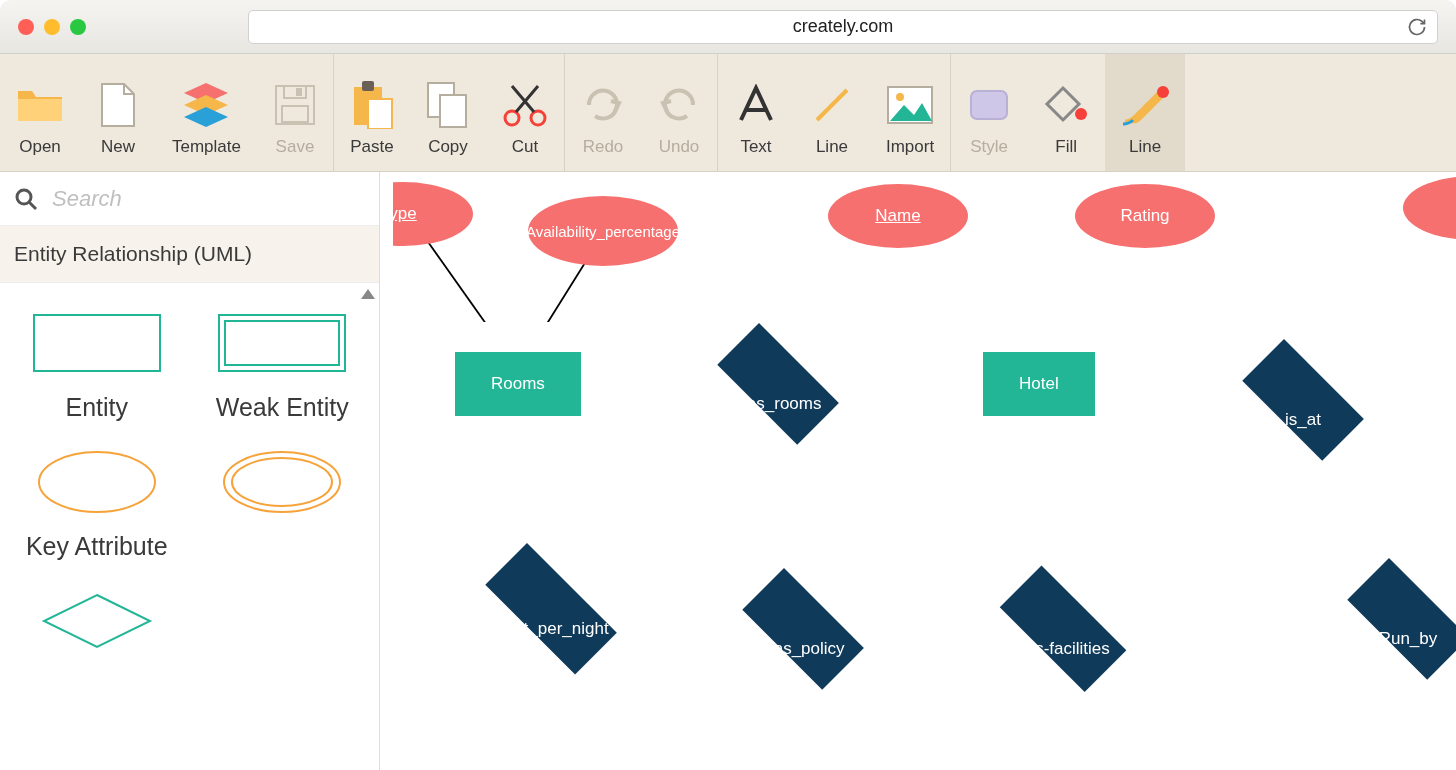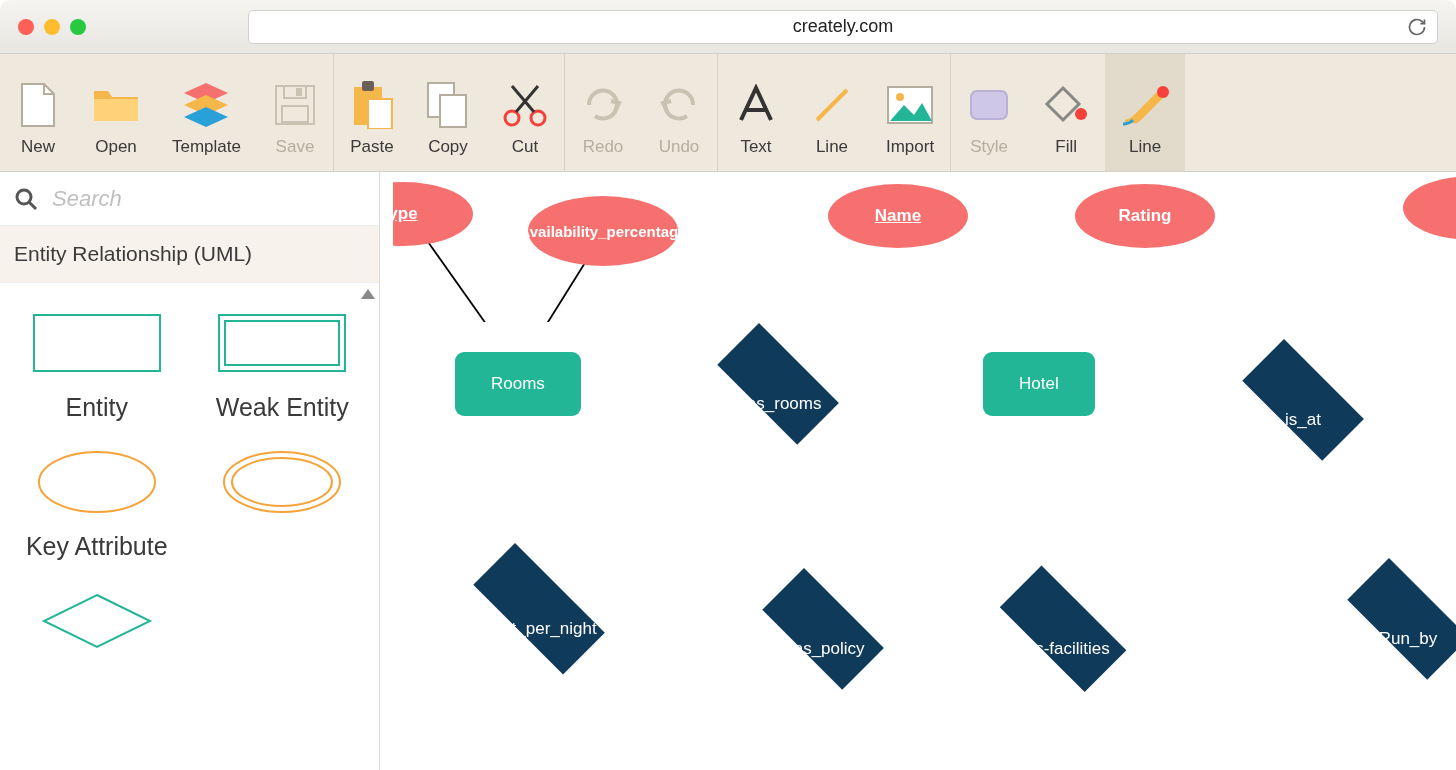--- a/index.html
+++ b/index.html
@@ -111,22 +111,22 @@
 }
 
 
 .canvas {
   position: absolute;
   left: 393px; right: 0; top: 172px; bottom: 0;
   background: #fff;
   overflow: hidden;
 }
 .node { position:absolute; display:flex; align-items:center; justify-content:center; text-align:center; font-size: 17px; color:#fff; }
-.entity { background:#22b696; padding: 22px 36px; border-radius: 9px; }
-.attr { background:#f5706f; border-radius:50%; width: 140px; height: 64px; color:#fff;font-weight:bold; }
+.entity { background:#22b696; padding: 22px 36px; }
+.attr { background:#f5706f; border-radius:50%; width: 140px; height: 64px; color:#fff; }
 .attr.key span { text-decoration: underline; }
 .rel { width: 160px; height: 84px; }
 .rel span { position:relative; z-index:1;margin-top:39px; }
 .rel::before{
   content:""; position:absolute; left:50%; top:50%;
   width:70.7%; height:70.7%;
   background:#103a59;
   transform: translate(-50%,-50%) rotate(45deg);
 }
 .edge-layer { position:absolute; inset:0; }
@@ -149,35 +149,35 @@
           <path d="M21 3v5h-5"></path>
         </svg>
     </span>
   </div>
 </div>
 
 <div class="toolbar">
   <div class="tool-group sep">
     <div class="tool-item">
       <span class="icon">
+        <svg width="48" height="40" viewBox="0 0 48 40">
+            <path fill="#f6b74a" d="M2 6h14l4 6h26v24H2z"></path>
+            <path fill="#ffd27a" d="M2 14h44v22H2z"></path>
+          </svg>
+      </span>
+      <span class="tool-label">Open</span>
+    </div>
+    <div class="tool-item">
+      <span class="icon">
         <svg width="40" height="46" viewBox="0 0 40 46">
             <path fill="#fff" stroke="#b5ae9f" stroke-width="2" d="M4 2h22l10 10v32H4z"></path>
             <path fill="none" stroke="#b5ae9f" stroke-width="2" d="M26 2v10h10"></path>
           </svg>
       </span>
       <span class="tool-label">New</span>
-    </div>
-    <div class="tool-item">
-      <span class="icon">
-        <svg width="48" height="40" viewBox="0 0 48 40">
-            <path fill="#f6b74a" d="M2 6h14l4 6h26v24H2z"></path>
-            <path fill="#ffd27a" d="M2 14h44v22H2z"></path>
-          </svg>
-      </span>
-      <span class="tool-label">Open</span>
     </div>
     <div class="tool-item">
       <span class="icon">
         <svg width="48" height="44" viewBox="0 0 48 44">
             <path fill="#f5706f" d="M24 0l22 10-22 10L2 10z"></path>
             <path fill="#f6b74a" d="M24 12l22 10-22 10L2 22z"></path>
             <path fill="#2aa0d8" d="M24 24l22 10-22 10L2 34z"></path>
           </svg>
       </span>
       <span class="tool-label">Template</span>
@@ -402,24 +402,24 @@
   <div class="node entity" style="left:590px; top:180px;">
       <span>Hotel</span>
     </div>
 
   <div class="node rel" style="left:305px; top:170px;">
       <span>Has_rooms</span>
     </div>
   <div class="node rel" style="left:830px; top:186px;">
       <span>is_at</span>
     </div>
-  <div class="node rel" style="left:56px; top:395px; width:180px;">
+  <div class="node rel" style="left:68px; top:395px; width:180px;">
       <span>Cost_per_night</span>
     </div>
-  <div class="node rel" style="left:350px; top:415px;">
+  <div class="node rel" style="left:330px; top:415px;">
       <span>Has_policy</span>
     </div>
   <div class="node rel" style="left:585px; top:415px; width:170px;">
       <span>has-facilities</span>
     </div>
   <div class="node rel" style="left:935px; top:405px;">
       <span>Run_by</span>
     </div>
 </div>
 

